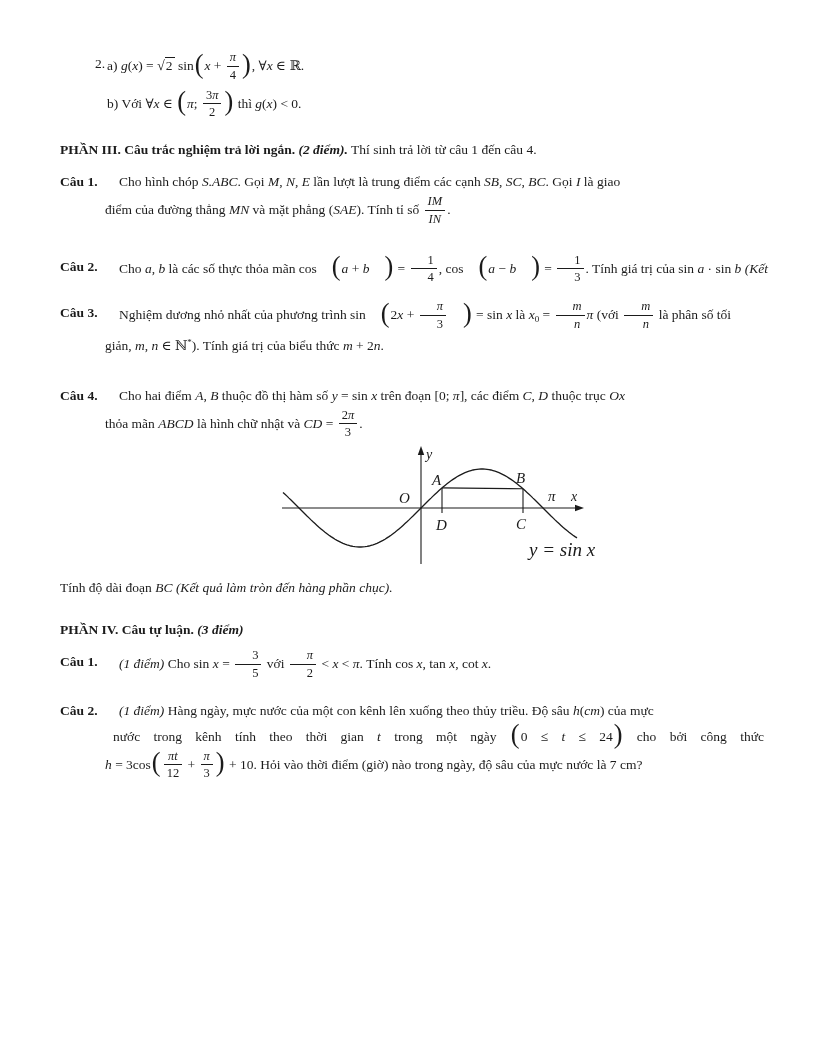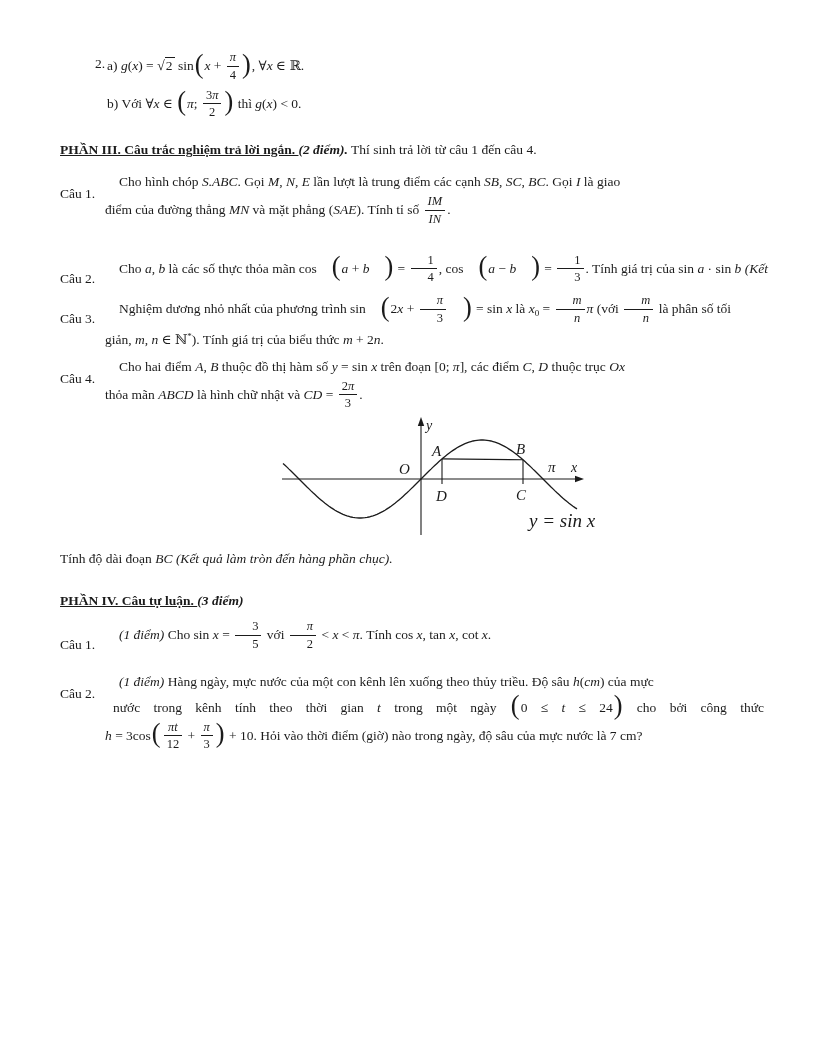--- a/index.html
+++ b/index.html
@@ -6,42 +6,42 @@
   .page{
     width:816px;height:1056px;background:#ffffff;box-sizing:border-box;
     margin:0 auto;position:relative;overflow:hidden;
     padding:46px 52px 0 60px;
     font-family:"Liberation Serif","DejaVu Serif",serif;
     font-size:13.5px;color:#1b1b1b;
   }
   .ln{line-height:26px;white-space:nowrap;}
   .ln.just{white-space:normal;text-align:justify;text-align-last:justify;margin-left:8px;}
   .mi{font-style:italic;}
-  .bd{font-weight:bold;text-decoration:underline;}
+  .bd{font-weight:bold;}
   .bdi{font-weight:bold;font-style:italic;text-align:right;}
   .frac{display:inline-block;vertical-align:middle;text-align:center;
         font-size:12.5px;line-height:1.18;margin:0 2px;position:relative;top:-1px;}
   .fnum{display:block;padding:0 3px 1px 3px;border-bottom:1px solid #1b1b1b;}
   .fden{display:block;padding:1px 3px 0 3px;}
   .bp{display:inline-block;font-size:1.95em;line-height:0;vertical-align:-0.1em;
       font-weight:400;margin:0 1px;}
   .sqrt{white-space:nowrap;}
   .rad{font-size:1.05em;}
   .radicand{border-top:1px solid #1b1b1b;padding:0 2px 0 1px;}
   sub{font-size:9px;vertical-align:-3px;line-height:0;}
   sup{font-size:9px;vertical-align:5px;line-height:0;}
 
   .q2{position:relative;padding-left:47px;}
   .q2num{position:absolute;left:35px;top:0;line-height:26px;}
   .q2 .stem{text-indent:13px;}
   .q2 .part{margin-top:5px;}
 
   .pheading{margin-top:16px;line-height:26px;white-space:nowrap;}
   .question{position:relative;padding-left:45px;margin-top:6px;}
-  .qlabel{position:absolute;left:0;top:12px;font-weight:normal;line-height:26px;}
+  .qlabel{position:absolute;left:0;top:0;font-weight:bold;line-height:26px;}
   .ln.first{text-indent:14px;}
 
   .fig{margin-left:220px;margin-top:2px;}
   .fig svg{display:block;}
   .figcaption{line-height:26px;white-space:nowrap;}
 
   .svgtxt{font-family:"Liberation Serif","DejaVu Serif",serif;font-style:italic;fill:#1b1b1b;}
 </style>
 </head>
 <body>
@@ -60,27 +60,27 @@
     <span class="qlabel">Câu 1.</span>
     <div class="ln first">Cho hình chóp <span class="mi">S.ABC</span>. Gọi <span class="mi">M</span>, <span class="mi">N</span>, <span class="mi">E</span> lần lượt là trung điểm các cạnh <span class="mi">SB</span>, <span class="mi">SC</span>, <span class="mi">BC</span>. Gọi <span class="mi">I</span> là giao</div>
     <div class="ln">điểm của đường thẳng <span class="mi">MN</span> và mặt phẳng (<span class="mi">SAE</span>). Tính tỉ số <span class="frac"><span class="fnum"><span class="mi">IM</span></span><span class="fden"><span class="mi">IN</span></span></span>.</div>
   </div>
 
   <div class="question" style="margin-top:26px;">
     <span class="qlabel">Câu 2.</span>
     <div class="ln first">Cho <span class="mi">a</span>, <span class="mi">b</span> là các số thực thỏa mãn cos<span class="bp">(</span><span class="mi">a</span> + <span class="mi">b</span><span class="bp">)</span> = <span class="frac"><span class="fnum">1</span><span class="fden">4</span></span>, cos<span class="bp">(</span><span class="mi">a</span> − <span class="mi">b</span><span class="bp">)</span> = <span class="frac"><span class="fnum">1</span><span class="fden">3</span></span>. Tính giá trị của sin <span class="mi">a</span> · sin <span class="mi">b</span> <span class="mi">(Kết</span></div>
   </div>
 
-  <div class="question" style="margin-top:8px;">
+  <div class="question" style="margin-top:14px;">
     <span class="qlabel">Câu 3.</span>
     <div class="ln first">Nghiệm dương nhỏ nhất của phương trình sin<span class="bp">(</span>2<span class="mi">x</span> + <span class="frac"><span class="fnum"><span class="mi">π</span></span><span class="fden">3</span></span><span class="bp">)</span> = sin <span class="mi">x</span> là <span class="mi">x</span><sub>0</sub> = <span class="frac"><span class="fnum"><span class="mi">m</span></span><span class="fden"><span class="mi">n</span></span></span><span class="mi">π</span> (với <span class="frac"><span class="fnum"><span class="mi">m</span></span><span class="fden"><span class="mi">n</span></span></span> là phân số tối</div>
     <div class="ln">giản, <span class="mi">m</span>, <span class="mi">n</span> ∈ ℕ<sup>*</sup>). Tính giá trị của biểu thức <span class="mi">m</span> + 2<span class="mi">n</span>.</div>
   </div>
 
-  <div class="question" style="margin-top:1px;">
+  <div class="question" style="margin-top:24px;">
     <span class="qlabel">Câu 4.</span>
     <div class="ln first">Cho hai điểm <span class="mi">A</span>, <span class="mi">B</span> thuộc đồ thị hàm số <span class="mi">y</span> = sin <span class="mi">x</span> trên đoạn [0; <span class="mi">π</span>], các điểm <span class="mi">C</span>, <span class="mi">D</span> thuộc trục <span class="mi">Ox</span></div>
     <div class="ln">thỏa mãn <span class="mi">ABCD</span> là hình chữ nhật và <span class="mi">CD</span> = <span class="frac"><span class="fnum">2<span class="mi">π</span></span><span class="fden">3</span></span>.</div>
   </div>
 
   <div class="fig">
     <svg width="380" height="132" viewBox="0 0 380 132">
 
       <line x1="2" y1="65" x2="300" y2="65" stroke="#1b1b1b" stroke-width="1.1"></line>
       <polygon points="304,65 295,61.8 295,68.2" fill="#1b1b1b"></polygon>

